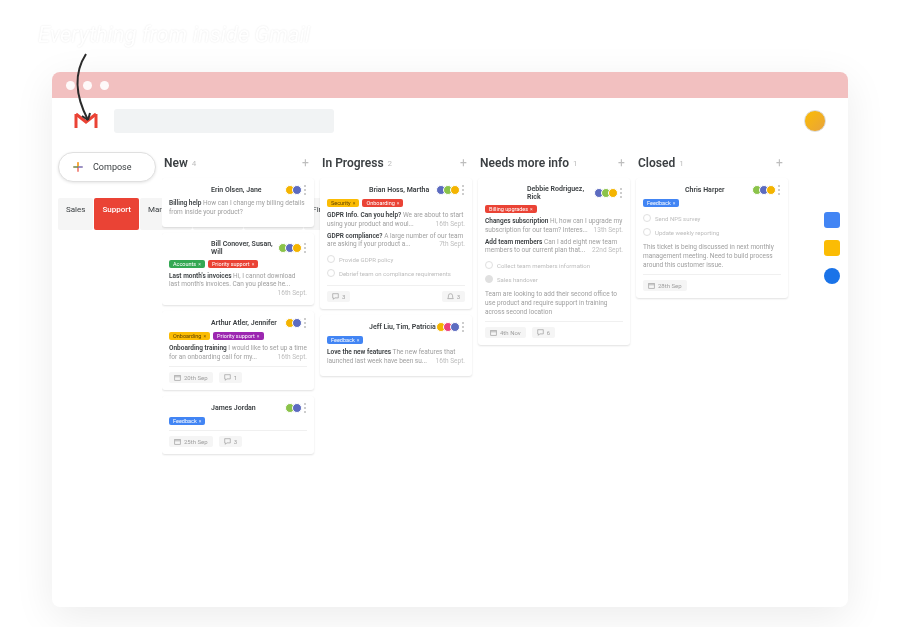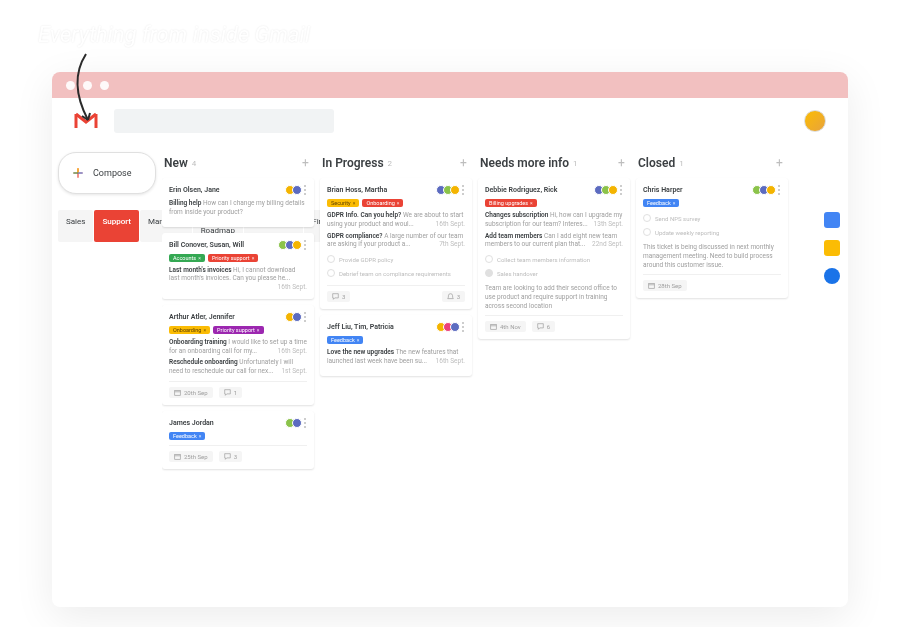--- a/index.html
+++ b/index.html
@@ -13,36 +13,36 @@
 .titlebar .dot { width: 9px; height: 9px; border-radius: 50%; background: #fff; opacity: 0.9; }
 
 .topbar { height: 46px; display: flex; align-items: center; padding: 0 22px; gap: 16px; }
 .gmail-logo { width: 24px; height: 18px; position: relative; }
 .gmail-logo svg { width: 100%; height: 100%; }
 .search-box { width: 220px; height: 24px; background: #f1f3f4; border-radius: 3px; }
 .avatar-top { margin-left: auto; width: 22px; height: 22px; border-radius: 50%; background: linear-gradient(135deg,#fbbc04,#e8a33d); border: 1px solid #ddd; }
 
 .main { display: flex; height: calc(100% - 72px); }
 .sidebar-col { width: 110px; padding: 8px 6px; flex-shrink: 0; }
-.compose-btn { display: flex; align-items: center; gap: 8px; background: #fff; border: 1px solid #e0e0e0; border-radius: 18px; padding: 13px 12px; font-size: 9px; color: #3c4043; box-shadow: 0 1px 3px rgba(0,0,0,0.1); margin-bottom: 16px; cursor: pointer; }
+.compose-btn { display: flex; align-items: center; gap: 8px; background: #fff; border: 1px solid #e0e0e0; border-radius: 18px; padding: 7px 12px; font-size: 9px; color: #3c4043; box-shadow: 0 1px 3px rgba(0,0,0,0.1); margin-bottom: 16px; cursor: pointer; }
 .plus-icon { width: 14px; height: 14px; }
 .nav-group { display: flex; gap: 1px; }
 .nav-item { font-size: 8px; color: #3c4043; padding: 7px 8px; border-radius: 2px; background: #f5f5f5; cursor: pointer; }
 .nav-item.active { background: #ea4335; color: #fff; font-weight: 500; }
 
 .board { flex: 1; display: flex; gap: 6px; padding: 8px 4px 8px 0; overflow: hidden; }
 .column { width: 152px; flex-shrink: 0; display: flex; flex-direction: column; }
 .col-header { display: flex; align-items: center; padding: 4px 2px 8px; gap: 4px; }
 .col-title { font-size: 12px; font-weight: 600; color: #3c4043; }
 .col-count { font-size: 8px; color: #bdbdbd; }
 .col-add { margin-left: auto; width: 10px; height: 10px; color: #bdbdbd; font-size: 12px; line-height: 10px; cursor: pointer; }
 .cards { display: flex; flex-direction: column; gap: 6px; }
 
 .card { background: #fff; border-radius: 3px; box-shadow: 0 1px 2px rgba(0,0,0,0.12); padding: 7px; font-size: 6.5px; }
-.card-row1 { display: flex; align-items: center; justify-content: space-between; margin-bottom: 4px; }
+.card-row1 { display: flex; align-items: center; justify-content: space-between; margin-bottom: 4px; margin-left: 42px; }
 .card-title { font-weight: 600; color: #3c4043; font-size: 7px; }
 .card-actions { display: flex; align-items: center; gap: 2px; }
 .avatars { display: flex; }
 .av { width: 10px; height: 10px; border-radius: 50%; border: 1px solid #fff; margin-left: -3px; }
 .av:first-child { margin-left: 0; }
 .av1 { background: #f4b400; }
 .av2 { background: #5c6bc0; }
 .av3 { background: #8bc34a; }
 .av4 { background: #ec407a; }
 .dots { width: 3px; height: 10px; display: flex; flex-direction: column; justify-content: space-between; cursor: pointer; }
@@ -184,21 +184,20 @@
                     <span></span>
                     <span></span>
                   </div>
                 </div>
               </div>
               <div class="tags">
                 <span class="tag orange">Onboarding <span class="x">×</span></span>
                 <span class="tag purple">Priority support <span class="x">×</span></span>
               </div>
               <div class="card-line"><b>Onboarding training</b> I would like to set up a time for an onboarding call for my...<span class="date">16th Sept.</span></div>
-              <div class="card-line"><b>Reschedule onboarding</b> Unfortunately I will need to reschedule our call for nex...<span class="date">1st Sept.</span></div>
               <div class="card-footer bordered">
                 <span class="footer-item"><svg class="ico" viewBox="0 0 10 10">
                     <rect x="1" y="2" width="8" height="7" fill="none" stroke="#9e9e9e"></rect>
                     <path d="M1 4h8" stroke="#9e9e9e"></path>
                   </svg>20th Sep</span>
                 <span class="footer-item"><svg class="ico" viewBox="0 0 10 10">
                     <path d="M1 1h8v6H4l-2 2V7H1z" fill="none" stroke="#9e9e9e"></path>
                   </svg>1</span>
               </div>
             </div>
@@ -290,21 +289,21 @@
                   <div class="dots">
                     <span></span>
                     <span></span>
                     <span></span>
                   </div>
                 </div>
               </div>
               <div class="tags">
                 <span class="tag blue">Feedback <span class="x">×</span></span>
               </div>
-              <div class="card-line"><b>Love the new upgrades</b> The new features that launched last week have been su...<span class="date">16th Sept.</span></div>
+              <div class="card-line"><b>Love the new features</b> The new features that launched last week have been su...<span class="date">16th Sept.</span></div>
             </div>
           </div>
         </div>
         <div class="column">
           <div class="col-header">
             <span class="col-title">Needs more info</span>
             <span class="col-count">1</span>
             <span class="col-add">+</span>
           </div>
           <div class="cards">

